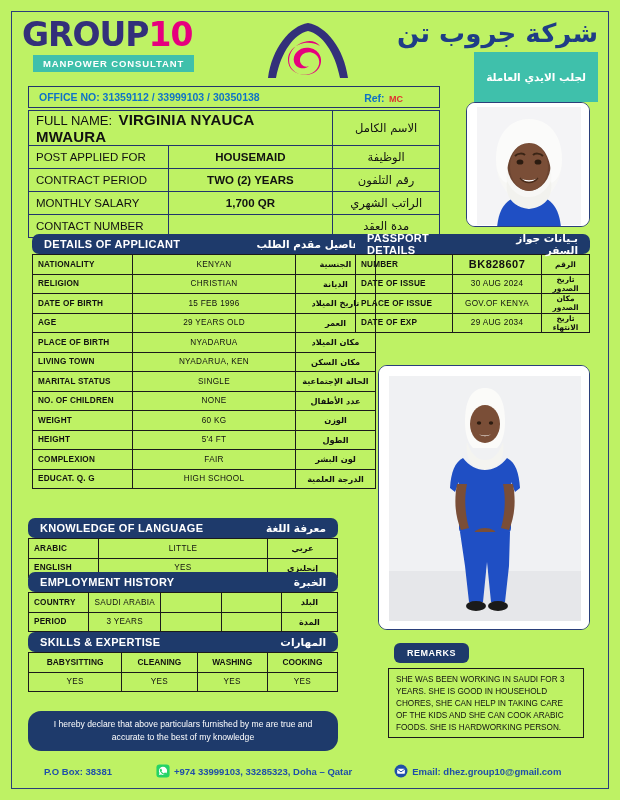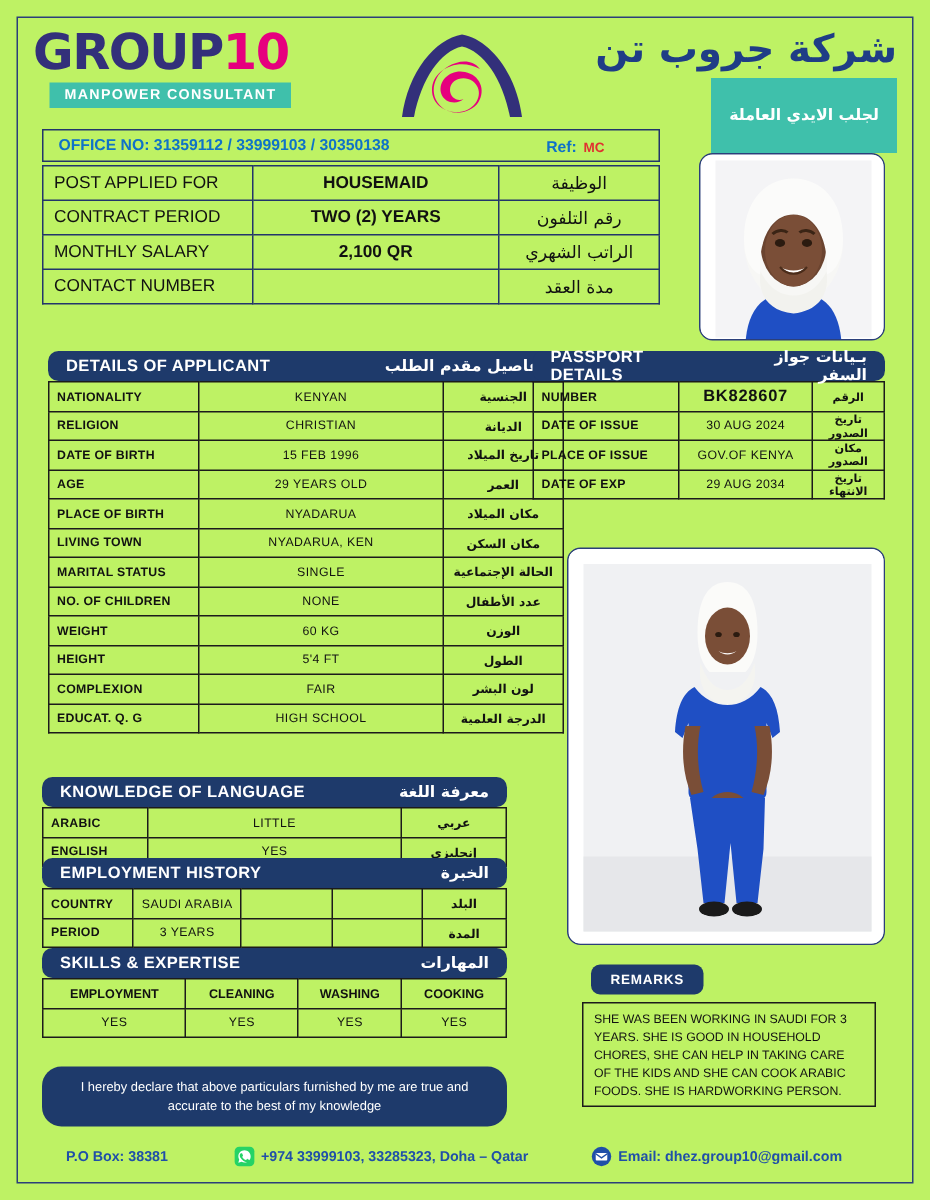--- a/index.html
+++ b/index.html
@@ -241,32 +241,39 @@
     <span class="office-no">OFFICE NO: 31359112 / 33999103 / 30350138</span>
     <span class="ref-wrap">
       <span class="ref-lab">Ref:</span>
       <span class="ref-val">MC</span>
     </span>
   </div>
 
   <table id="identtable">
     <tbody>
       <tr>
+        <td class="fullname-cell" colspan="2">
+          <span class="fn-label">FULL NAME:</span>
+          &nbsp;<span class="fn-value">VIRGINIA NYAUCA MWAURA</span>
+        </td>
+        <td class="lab-ar">الاسم الكامل</td>
+      </tr>
+      <tr>
         <td class="lab-en">POST APPLIED FOR</td>
         <td class="val-en">HOUSEMAID</td>
         <td class="lab-ar">الوظيفة</td>
       </tr>
       <tr>
         <td class="lab-en">CONTRACT PERIOD</td>
         <td class="val-en">TWO (2) YEARS</td>
         <td class="lab-ar">رقم التلفون</td>
       </tr>
       <tr>
         <td class="lab-en">MONTHLY SALARY</td>
-        <td class="val-en">2,100 QR</td>
+        <td class="val-en">1,700 QR</td>
         <td class="lab-ar">الراتب الشهري</td>
       </tr>
       <tr>
         <td class="lab-en">CONTACT NUMBER</td>
         <td class="val-en"></td>
         <td class="lab-ar">مدة العقد</td>
       </tr>
     </tbody>
   </table>
 
@@ -475,21 +482,21 @@
   </div>
 
   <div id="skills">
     <div class="sec-head">
       <span class="en">SKILLS &amp; EXPERTISE</span>
       <span class="ar">المهارات</span>
     </div>
     <table class="dt">
       <tbody>
         <tr id="skills-head-row">
-            <td class="sk">EMPLOYMENT</td>
+            <td class="sk">BABYSITTING</td>
             <td class="sk">CLEANING</td>
             <td class="sk">WASHING</td>
             <td class="sk">COOKING</td>
           </tr>
         <tr id="skills-val-row">
             <td class="v">YES</td>
             <td class="v">YES</td>
             <td class="v">YES</td>
             <td class="v">YES</td>
           </tr>

